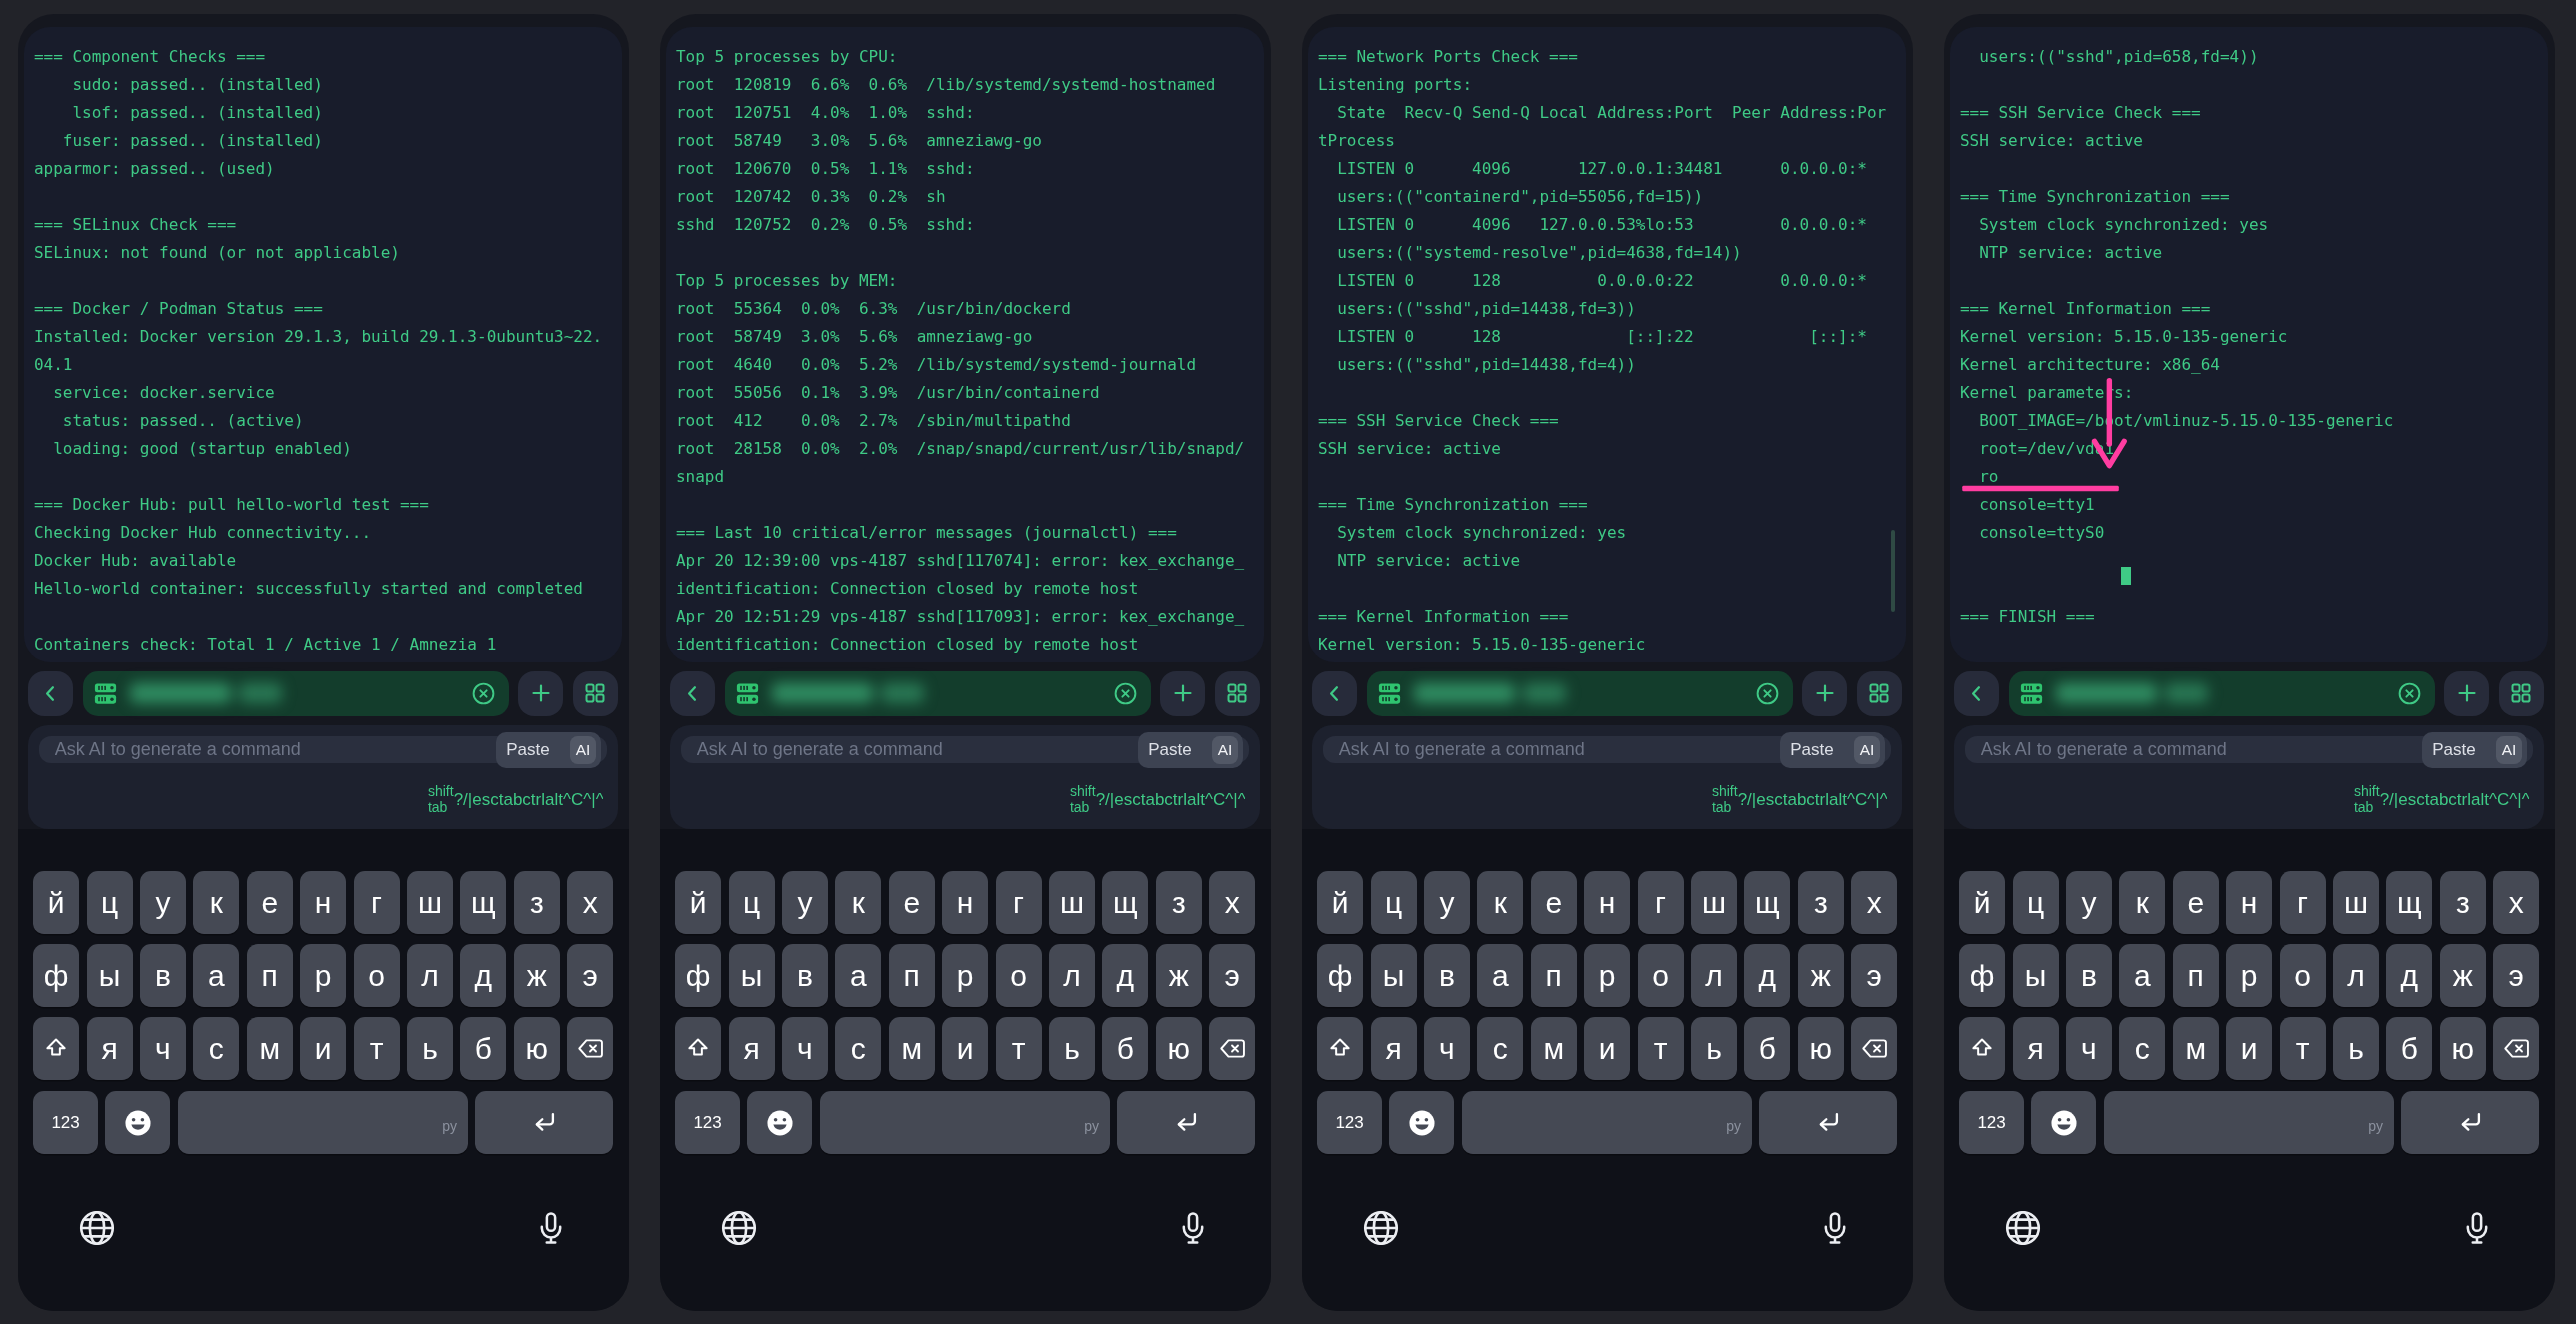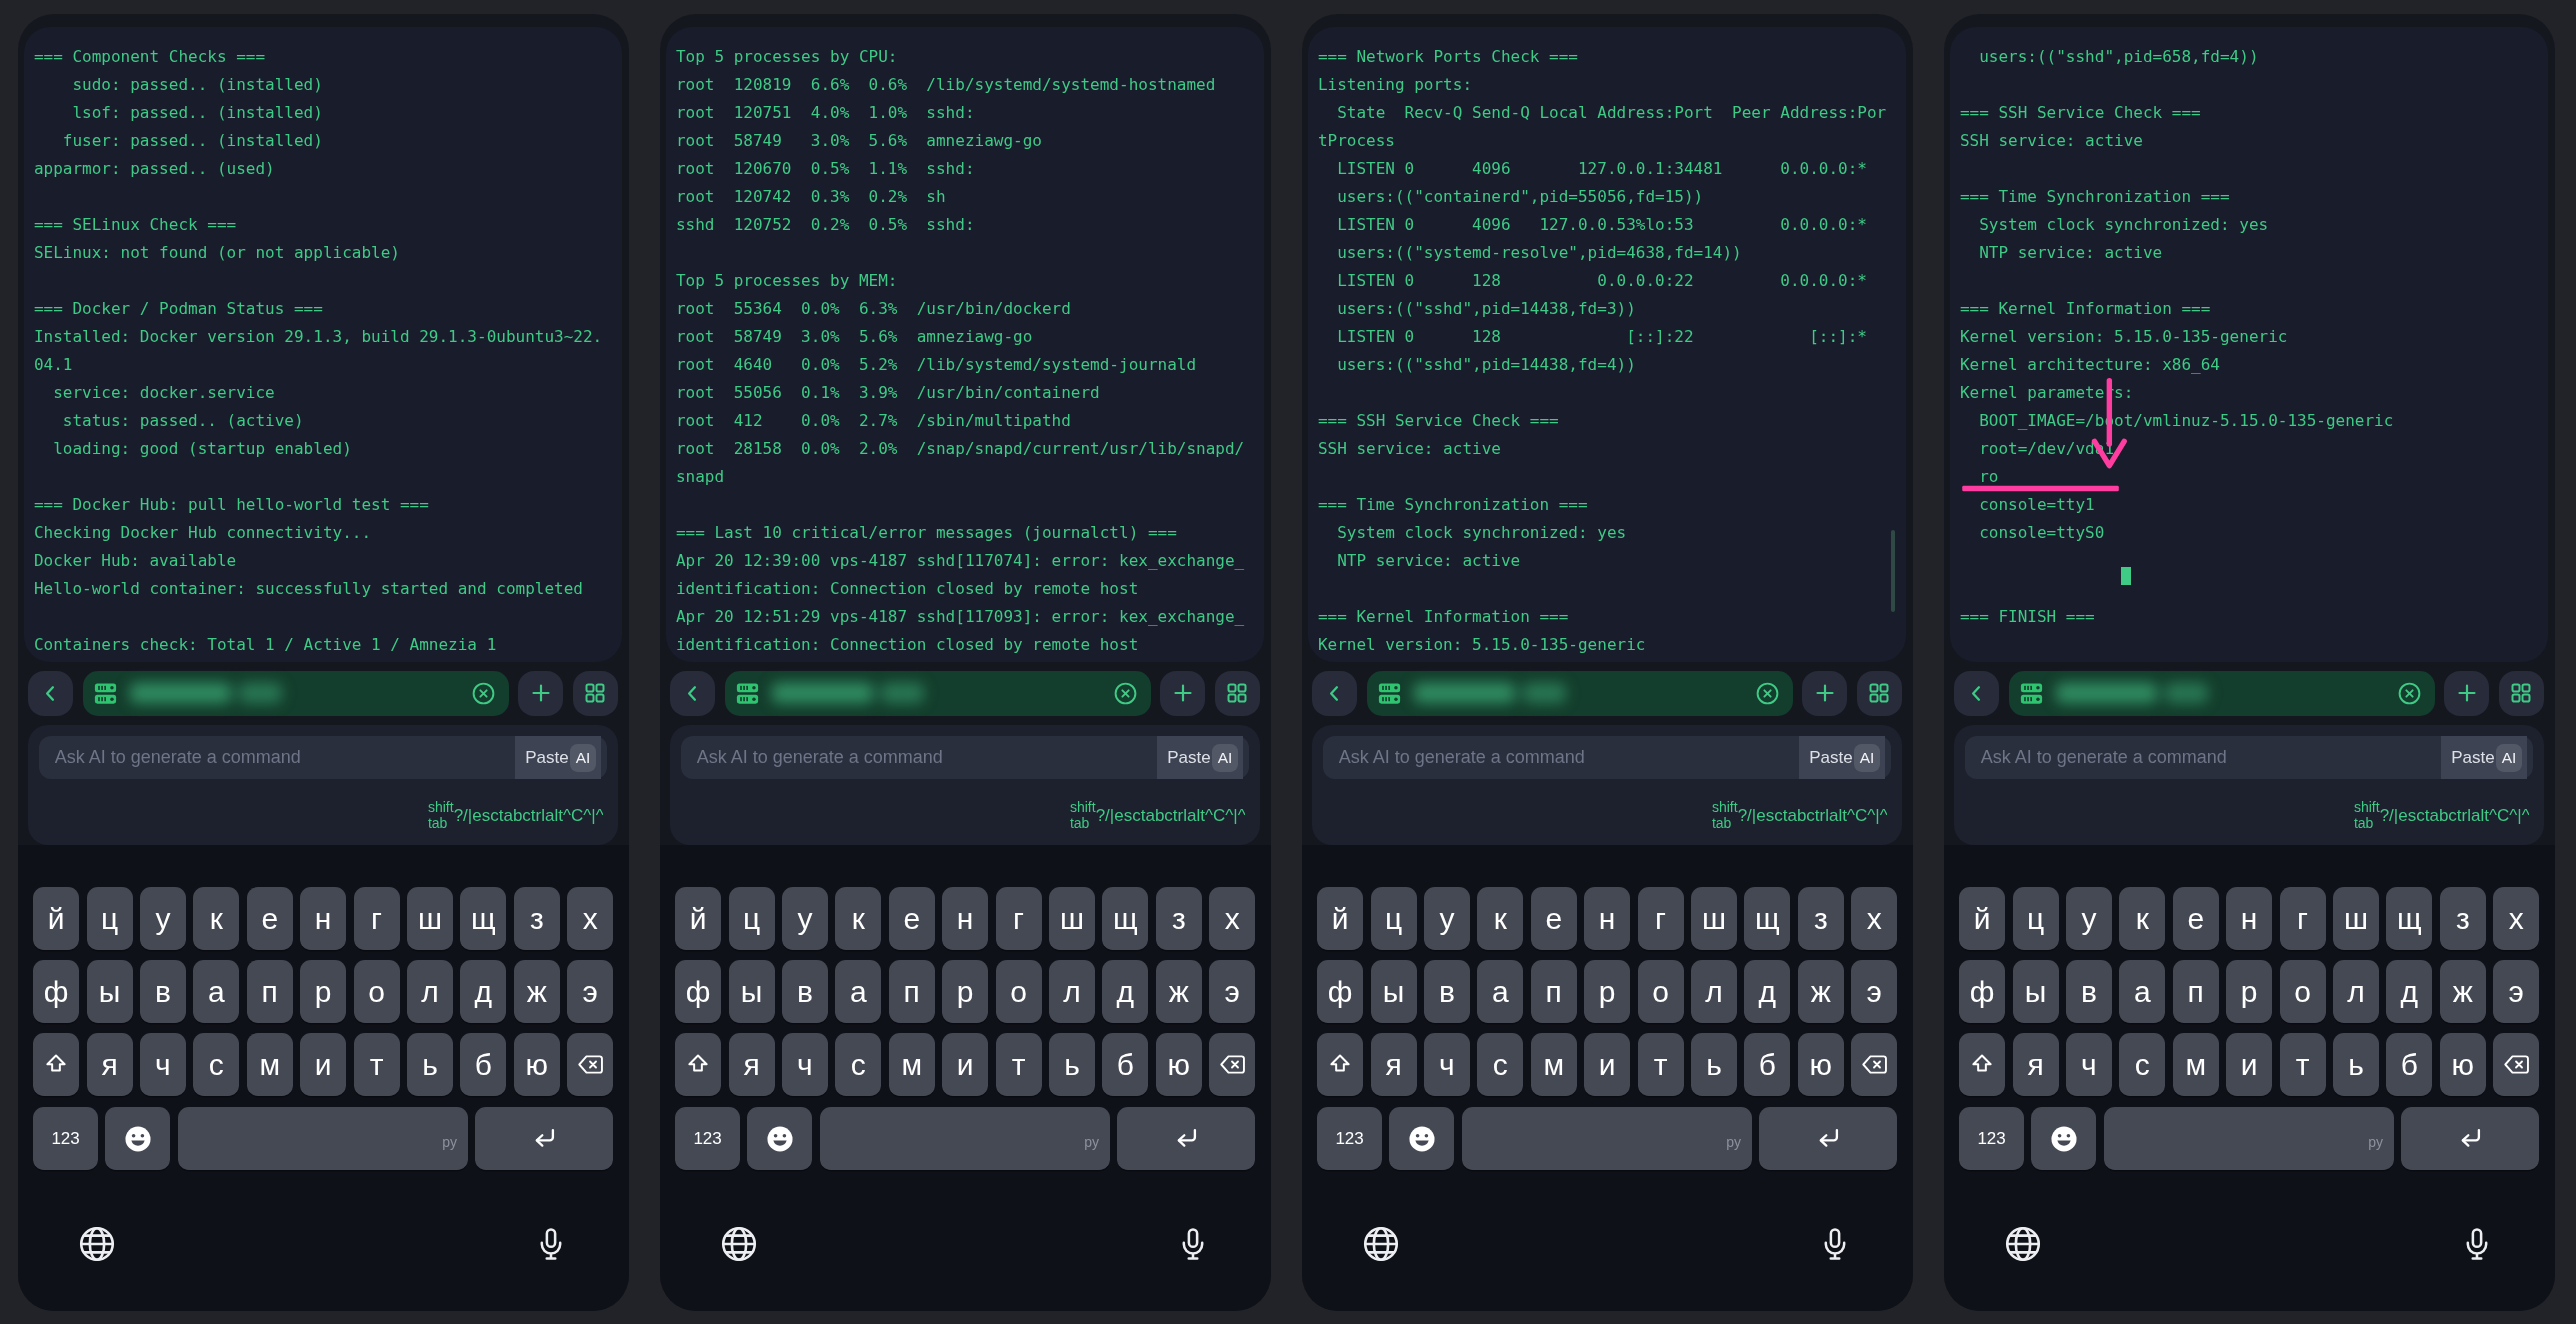--- a/index.html
+++ b/index.html
@@ -33,27 +33,27 @@
   .server-pill{flex:1;height:45px;border-radius:15px;background:var(--pill_bg);
         display:flex;align-items:center;padding:0 12px 0 9.5px;gap:10.8px;cursor:pointer}
   .server-name-blur{display:flex;gap:8px;align-items:center;filter:blur(6.8px)}
   .server-name-blur i{display:block;height:20px;border-radius:6px;background:#3aa874;opacity:.75}
   .server-name-blur i:first-child{width:101px}
   .server-name-blur i:last-child{width:43px;opacity:.55}
   .pill-close{margin-left:auto;background:none;border:none;display:flex;padding:0;cursor:pointer}
   
   .ai-panel{margin:9.5px 4px 0;background:var(--ai_panel_bg);border-radius:20px;
             padding:10.8px 10.8px 10.8px;flex:0 0 auto}
-  .ai-input-wrap{height:43px;background:var(--input_bg);border-radius:12px;display:flex;
-            padding:0 6px 0 13.5px;cursor:text}
+  .ai-input-wrap{height:27px;background:var(--input_bg);border-radius:12px;display:flex;
+            align-items:center;padding:0 6px 0 13.5px;cursor:text}
   .ai-input{flex:1;background:transparent;border:none;outline:none;color:#cfd3dd;
             font-size:18px;font-family:"Liberation Sans",sans-serif;min-width:0}
   .ai-input::placeholder{color:var(--placeholder)}
-  .paste-pill{display:flex;align-items:center;gap:1px;background:var(--paste_bg);
-            border-radius:0;padding:4px 4.7px 4px 10px;color:#dde0e7;font-size:17px;
+  .paste-pill{display:flex;align-items:center;gap:20px;background:var(--paste_bg);
+            border-radius:10px;padding:4px 4.7px 4px 10px;color:#dde0e7;font-size:17px;
             flex:0 0 auto;cursor:pointer}
   .ai-chip{background:var(--chip_bg);border-radius:7.4px;padding:5px 6px;color:#f2f3f6;font-size:15.5px}
   .shortcuts{display:flex;align-items:center;justify-content:flex-end;margin:17.6px 4px 0;
             color:var(--terminal_green);font-size:17px;overflow:hidden;height:38px}
   .shortcut{flex:0 0 auto;cursor:pointer}
   .shortcut.two-line{font-size:14px;line-height:1.1;white-space:pre-line}
   .shortcut:last-child{margin-right:-12px}
   
   .kb-zone{margin:0 -6.8px;background:var(--keyboard_bg);flex:1;display:flex;
            flex-direction:column;padding:42px 15.5px 0;gap:10px}

